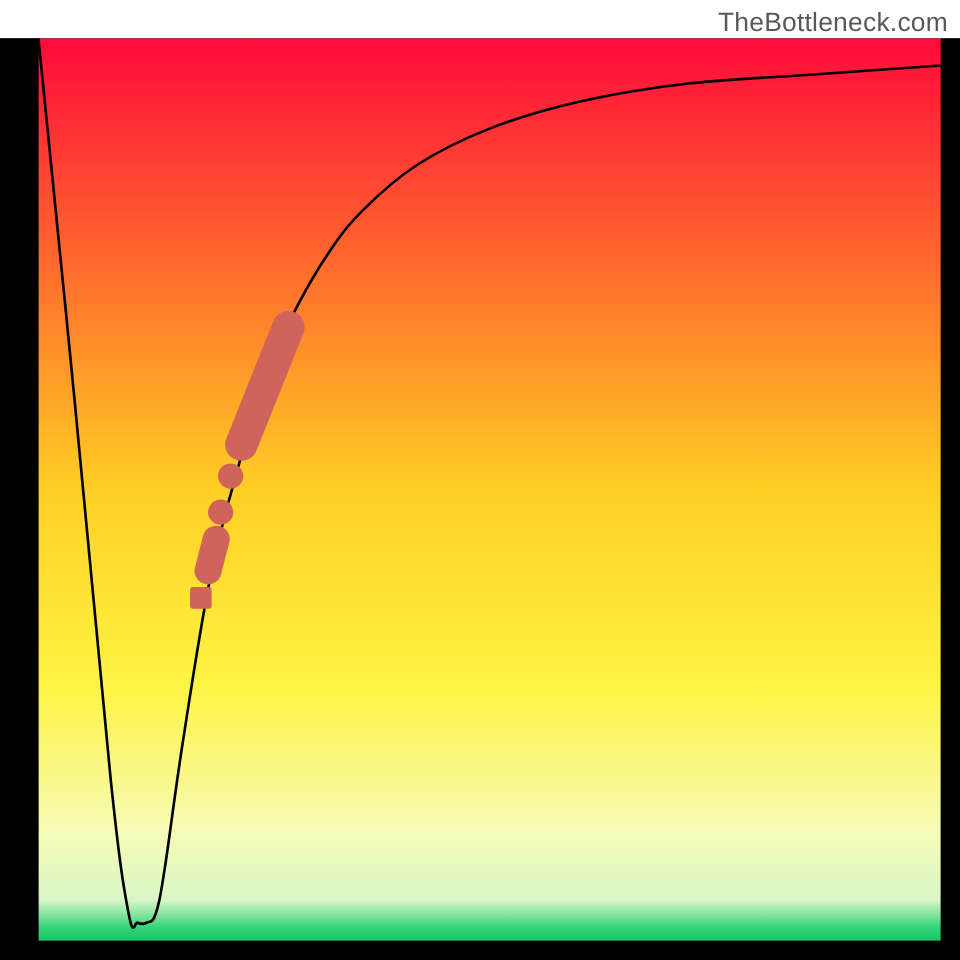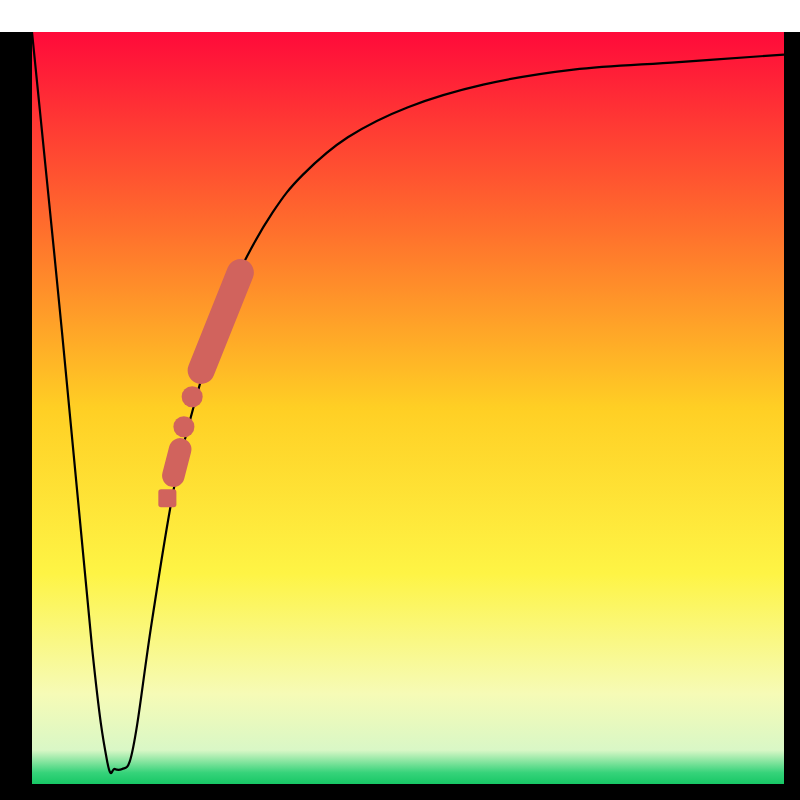--- a/index.html
+++ b/index.html
@@ -56,13 +56,14 @@
       <rect x="0" y="32" width="32" height="768" fill="#000000"></rect>
       <rect x="784" y="32" width="16" height="768" fill="#000000"></rect>
       <rect x="0" y="784" width="800" height="16" fill="#000000"></rect>
       <path d="M 32 32 C 37.4144 86.144, 51.2512 221.8048, 62.08 332.8 C 72.9088 443.7952, 84.0384 571.4848000000002, 92.16 648.6400000000001 C 100.2816 725.7952, 103.1392 739.7823999999999, 107.2 761.4399999999999 C 111.2608 783.0975999999999, 112.0128 767.6064, 114.72 768.96 C 117.4272 770.3136000000001, 119.5328 770.3136000000001, 122.24 768.96 C 124.9472 767.6064, 127.05279999999999 769.5616, 129.76 761.4399999999999 C 132.4672 753.3183999999999, 133.21920000000003 749.5584, 137.28000000000003 723.84 C 141.34080000000003 698.1216000000001, 145.552 661.8752000000001, 152.32 618.5600000000001 C 159.088 575.2448, 166.7584 523.808, 174.88 483.2 C 183.0016 442.592, 189.3184 422.7392, 197.44 392.96 C 205.5616 363.1808, 211.8784 340.77119999999996, 220 317.76 C 228.1216 294.7488, 233.08480000000003 284.0704, 242.56000000000003 265.12 C 252.03520000000003 246.1696, 261.8112 228.7232, 272.64 212.48 C 283.4688 196.2368, 289.18399999999997 188.41599999999997, 302.71999999999997 174.87999999999997 C 316.256 161.34399999999997, 328.8896 149.46240000000003, 347.84 137.28000000000003 C 366.7904 125.09760000000003, 383.6352 116.6752, 408 107.19999999999999 C 432.3648 97.72479999999997, 453.4208 91.40799999999994, 483.2 84.63999999999996 C 512.9792 77.87199999999997, 538.2464 73.66080000000002, 573.4399999999999 69.60000000000004 C 608.6335999999999 65.53920000000005, 640.8192 64.78720000000003, 678.72 62.08000000000003 C 716.6208 59.372800000000026, 765.0496 55.91360000000002, 784 54.56000000000002" fill="none" stroke="#000000" stroke-width="2.2"></path>
       <line x1="201.20000000000002" y1="370.4" x2="240.30399999999997" y2="272.64" stroke="#d1635d" stroke-width="27.072000000000003" stroke-linecap="round"></line>
       <circle cx="192.176" cy="396.71999999999997" r="10.527999999999999" fill="#d1635d"></circle>
       <circle cx="183.904" cy="426.8" r="10.527999999999999" fill="#d1635d"></circle>
       <line x1="173.376" y1="475.68000000000006" x2="180.14399999999998" y2="449.35999999999996" stroke="#d1635d" stroke-width="22.56" stroke-linecap="round"></line>
       <rect x="158.33599999999998" y="489.216" width="18.048000000000002" height="18.048000000000002" fill="#d1635d" rx="2.7072000000000003"></rect>
     </svg>
+  <div class="attribution">TheBottleneck.com</div>
 </div>
 
 </body></html>

